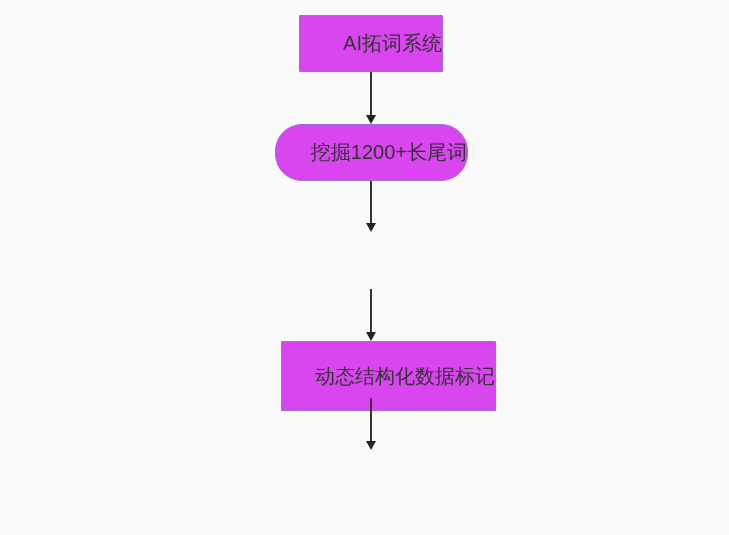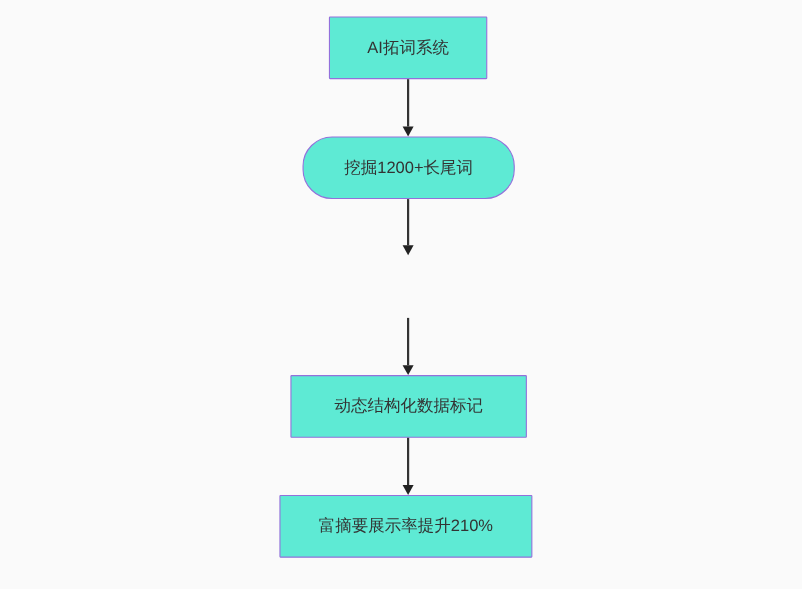--- a/index.html
+++ b/index.html
@@ -12,35 +12,35 @@
     overflow: hidden;
   }
   .canvas {
     position: relative;
     width: 729px;
     height: 535px;
   }
   .node {
     position: absolute;
     box-sizing: border-box;
-    background: #5eead4;
+    background: #d946ef;
     border: 1px solid #9370DB;
     border-radius: 1px;
     color: #333333;
-    font-size: 15px;
+    font-size: 20px;
     display: flex;
     align-items: center;
-    justify-content: center;
+    justify-content: flex-end;
     text-align: center;
     white-space: nowrap;
   }
   .node-1 { left: 299px; top: 15px;  width: 144px; height: 57px; }
   .node-2 { left: 275px; top: 124px; width: 193px; height: 57px; border-radius: 27px; }
   .node-3 { left: 261px; top: 232px; width: 221px; height: 57px; }
-  .node-4 { left: 264px; top: 341px; width: 215px; height: 57px; }
+  .node-4 { left: 281px; top: 341px; width: 215px; height: 70px; }
   .node-5 { left: 254px; top: 450px; width: 230px; height: 57px; }
 
   .arrow {
     position: absolute;
     left: 366px;           
     width: 10px;
     display: flex;
     flex-direction: column;
     align-items: center;
   }
@@ -92,17 +92,14 @@
 
   <div class="node node-4">
     <span>动态结构化数据标记</span>
   </div>
 
   <div class="arrow arrow-4">
     <div class="line"></div>
     <div class="head"></div>
   </div>
 
-  <div class="node node-5">
-    <span>富摘要展示率提升210%</span>
-  </div>
 
 </div>
 
 </body></html>

